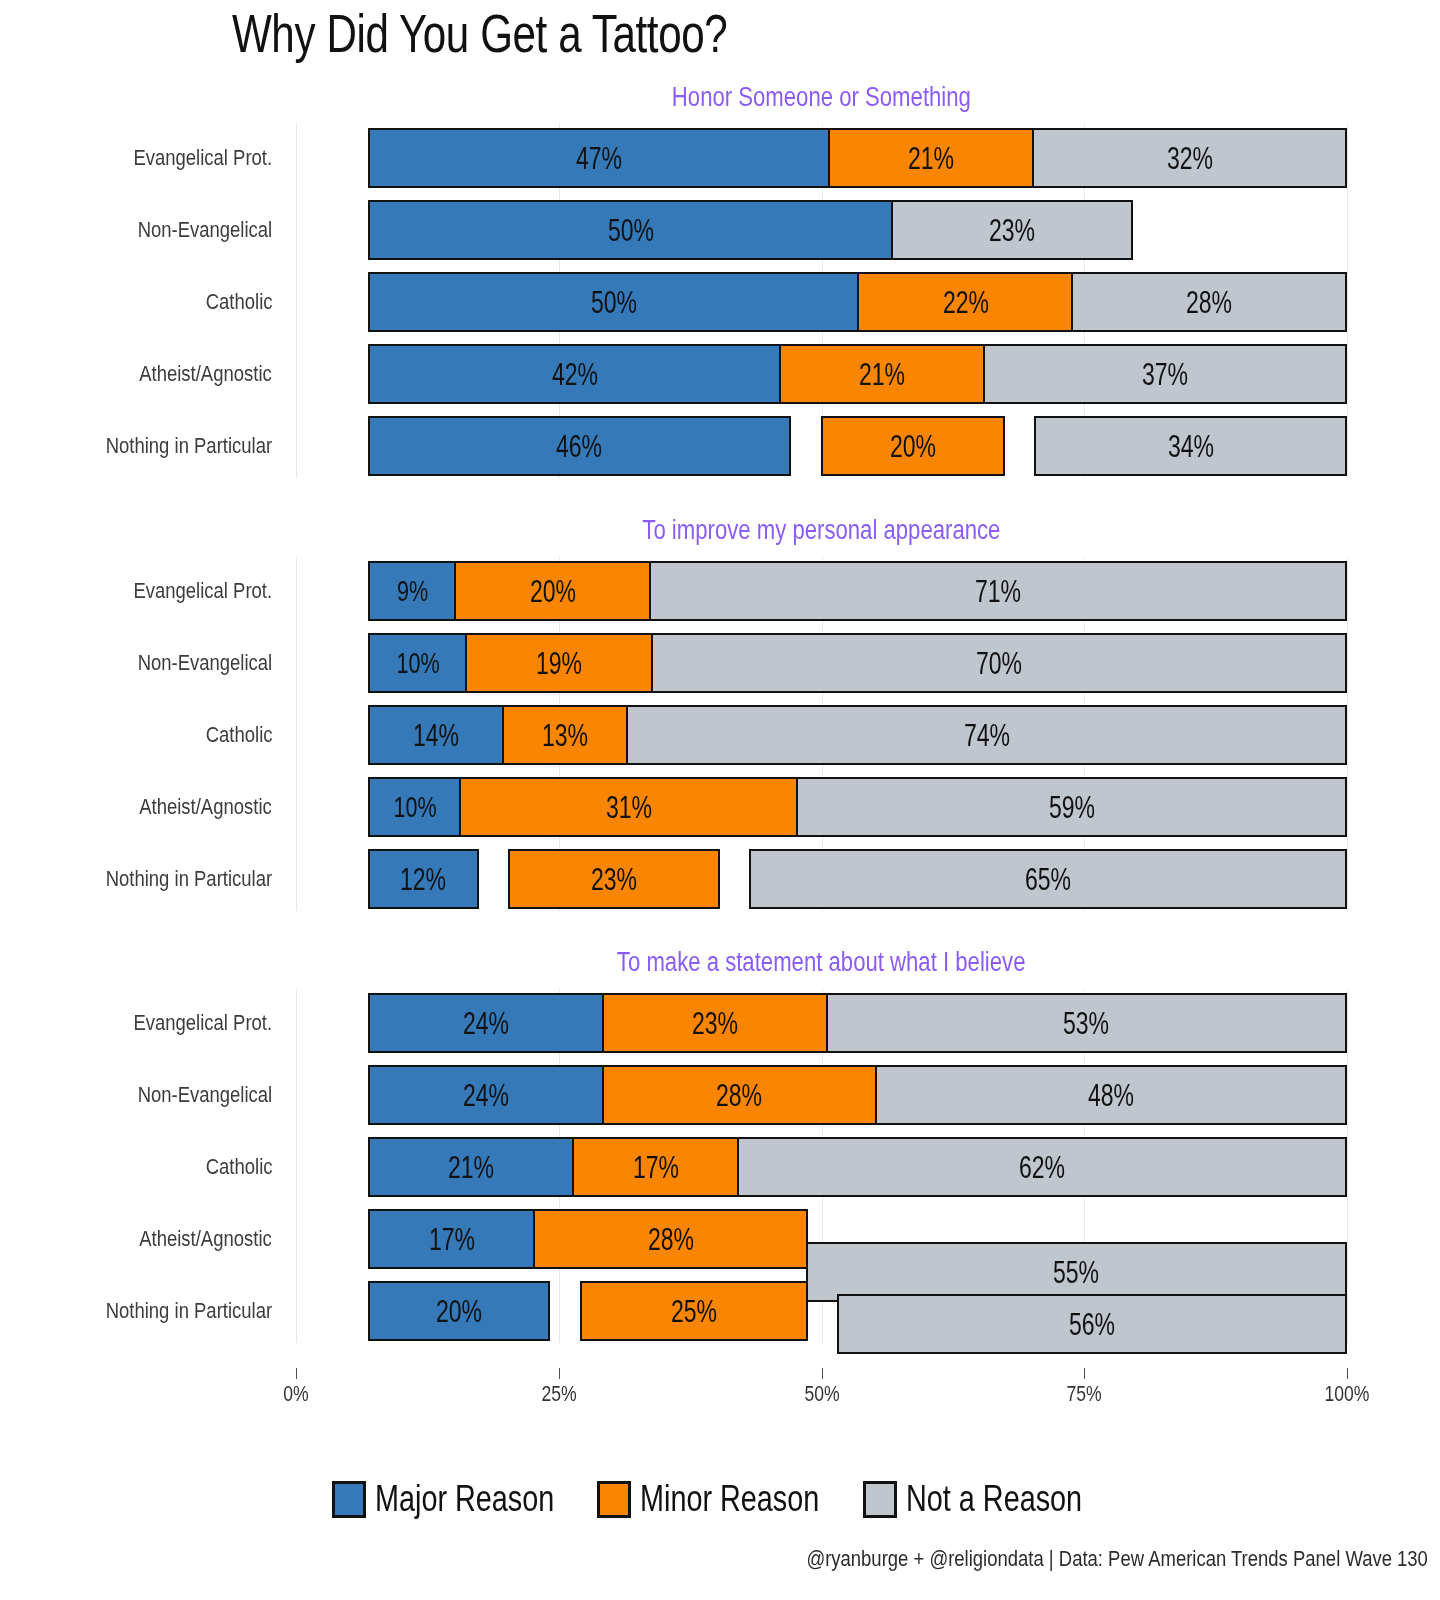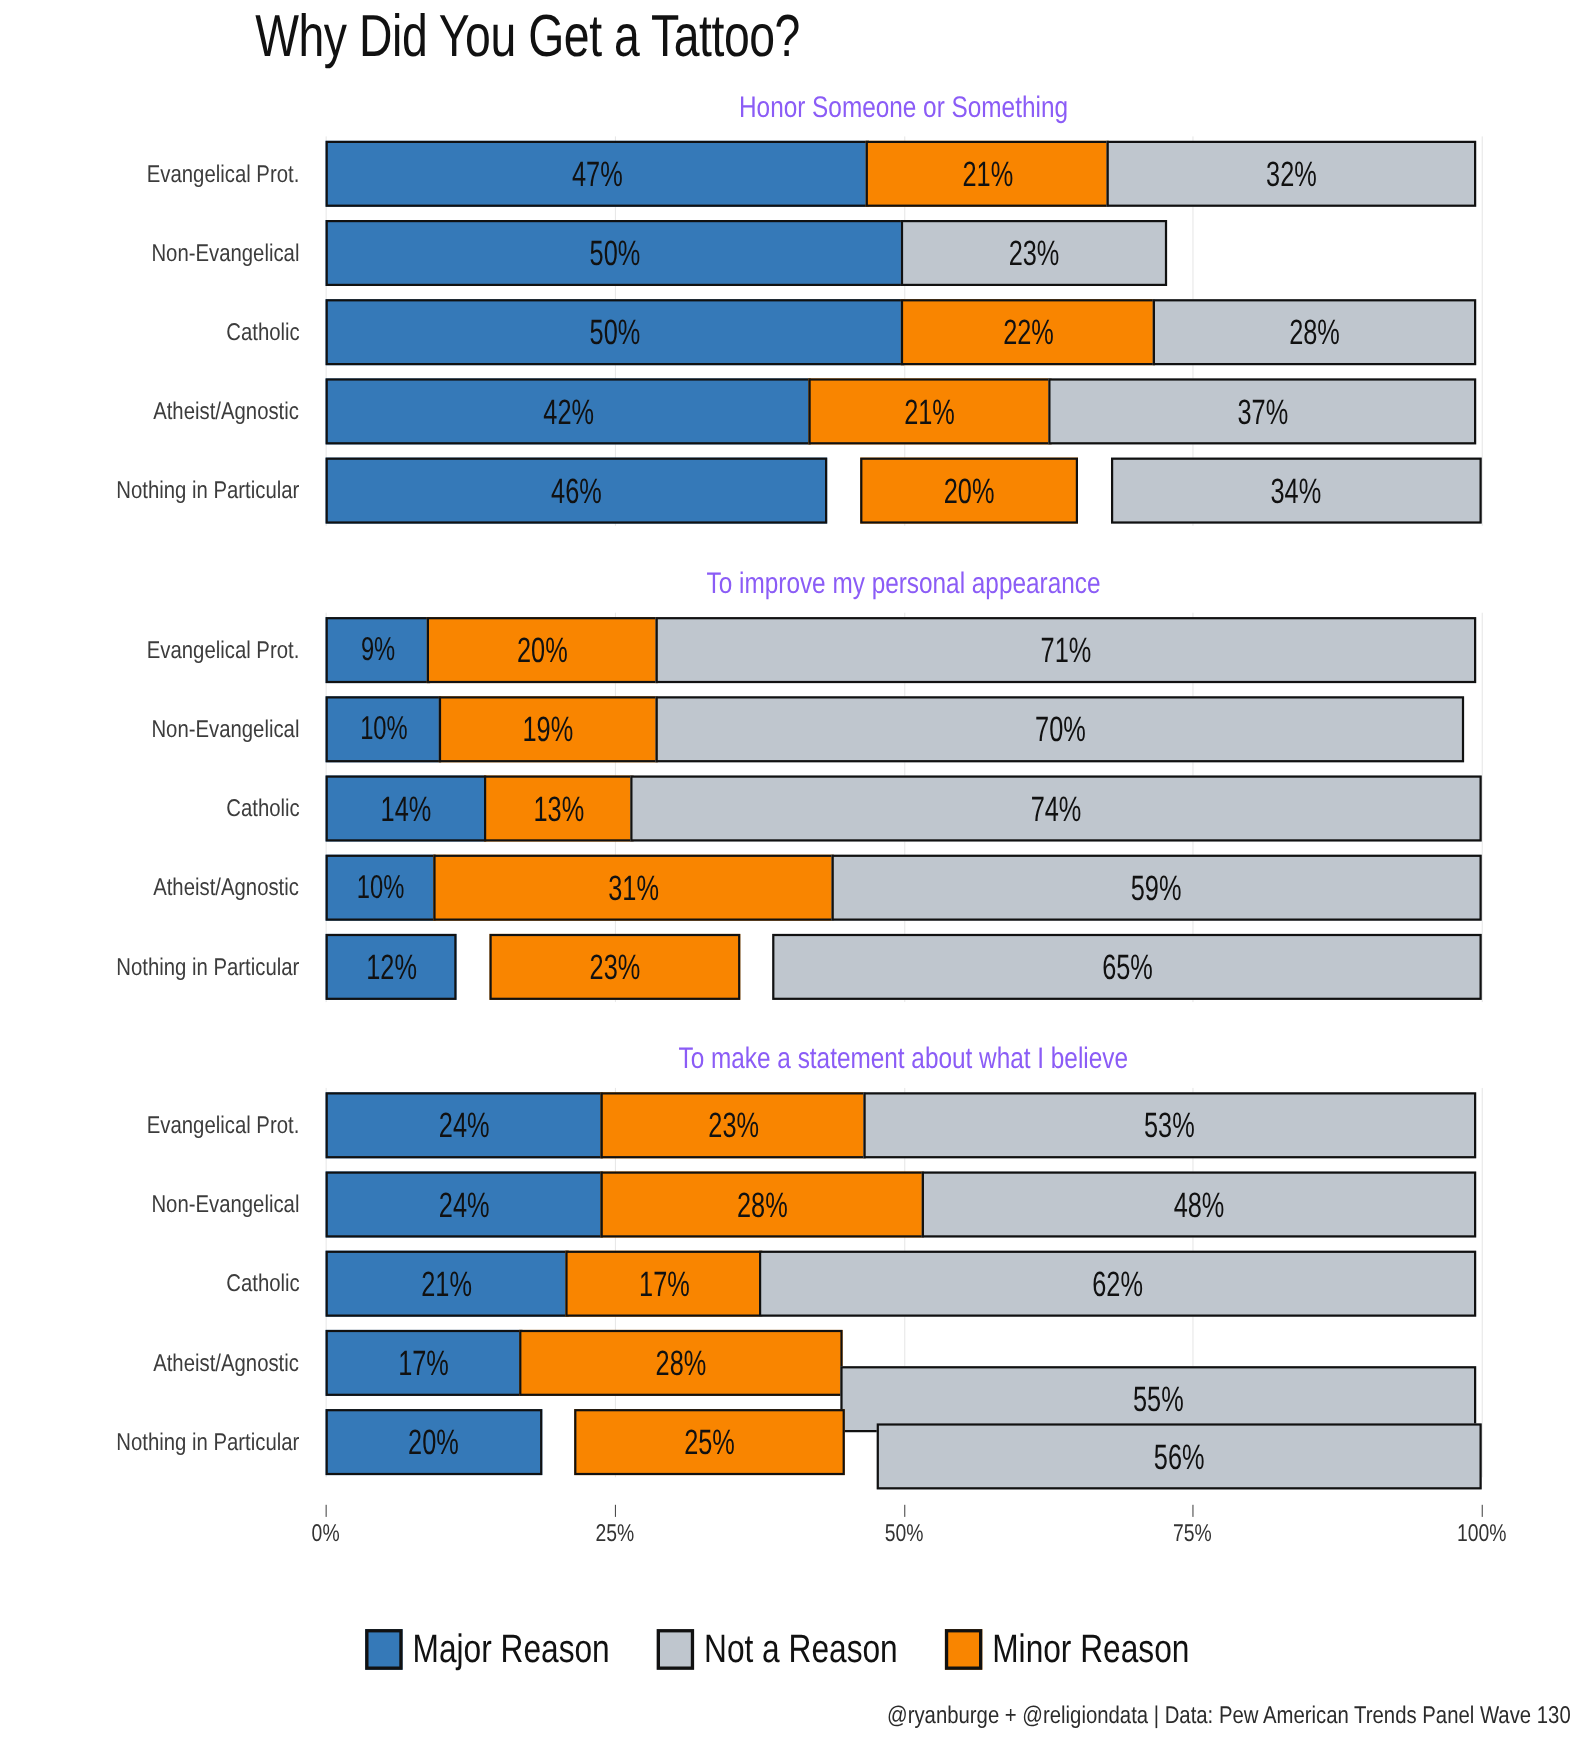--- a/index.html
+++ b/index.html
@@ -87,20 +87,21 @@
     background: #e8e8e8;
   }
 
   
   .row {
     position: relative;
     height: 60px;
     margin-bottom: 12px;
     display: flex;
     box-sizing: border-box;
+    padding-left: 36px;
   }
   .row:last-child { margin-bottom: 0; gap: 32px; }
 
   .row-label {
     position: absolute;
     right: 1075px;
     top: 0;
     height: 60px;
     line-height: 60px;
     width: 320px;
@@ -113,20 +114,21 @@
 
   .seg {
     position: relative;
     height: 60px;
     box-sizing: border-box;
     border: 2.5px solid #111111;
     display: flex;
     align-items: center;
     justify-content: center;
     overflow: visible;
+    margin-left: 36px;
   }
   .seg + .seg { margin-left: -2.5px; }
 
   .seg-val {
     font-size: 32px;
     color: #111111;
     white-space: nowrap;
     line-height: 1;
     transform: scaleX(0.72);
   }
@@ -447,24 +449,24 @@
       <div class="tick" style="left: 1051px;"></div>
       <div class="tick-label" style="left: 1051px;">100%</div>
     </div>
 
   <div class="legend">
       <div class="legend-item">
         <div class="legend-swatch major"></div>
         <div class="legend-label">Major Reason</div>
       </div>
       <div class="legend-item">
+        <div class="legend-swatch minor"></div>
+        <div class="legend-label">Minor Reason</div>
+      </div>
+      <div class="legend-item">
         <div class="legend-swatch none"></div>
         <div class="legend-label">Not a Reason</div>
       </div>
-      <div class="legend-item">
-        <div class="legend-swatch minor"></div>
-        <div class="legend-label">Minor Reason</div>
-      </div>
     </div>
 
   <div class="caption"><span>@ryanburge + @religiondata | Data: Pew American Trends Panel Wave 130</span></div>
 
 </div>
 
 </body></html>

